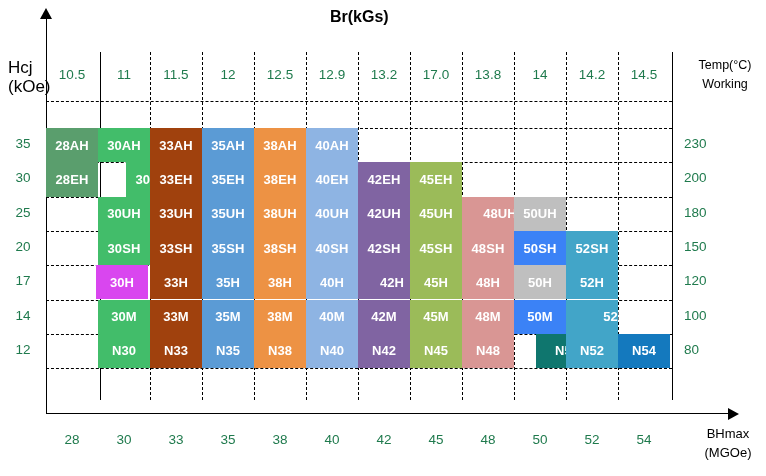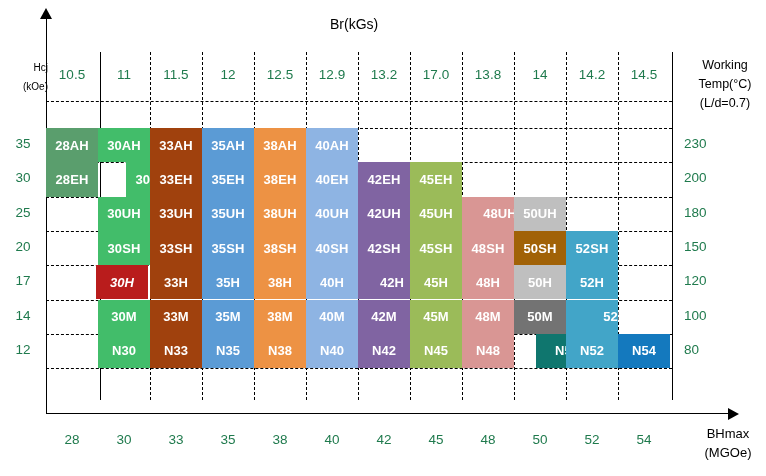--- a/index.html
+++ b/index.html
@@ -127,31 +127,32 @@
     width: 52px;
     text-align: center;
     font-size: 13.5px;
     color: #1f7a4d;
   }
 
   
   .title-br {
     position: absolute;
     left: 330px;
-    top: 16px;
-    font-size: 14px;
+    top: 8px;
+    font-size: 16px;
     color: #000;
+    font-weight: bold;
   }
   .title-hcj {
     position: absolute;
-    left: 0px;
+    left: 8px;
     top: 58px;
     width: 48px;
-    text-align: right;
-    font-size: 10px;
+    text-align: left;
+    font-size: 17px;
     color: #000;
     line-height: 19px;
   }
   .title-working {
     position: absolute;
     left: 684px;
     top: 56px;
     width: 82px;
     text-align: center;
     font-size: 12.5px;
@@ -243,41 +244,41 @@
       <div class="cell" style="left: 462px; top: 196.6px; background: rgb(217, 150, 148); padding-left: 24px;">48UH</div>
       <div class="cell" style="left: 514px; top: 196.6px; background: rgb(191, 191, 191);">50UH</div>
       <div class="cell" style="left: 98px; top: 230.9px; background: rgb(66, 189, 106);">30SH</div>
       <div class="cell" style="left: 150px; top: 230.9px; background: rgb(160, 65, 13);">33SH</div>
       <div class="cell" style="left: 202px; top: 230.9px; background: rgb(91, 155, 213);">35SH</div>
       <div class="cell" style="left: 254px; top: 230.9px; background: rgb(237, 146, 68);">38SH</div>
       <div class="cell" style="left: 306px; top: 230.9px; background: rgb(142, 180, 227);">40SH</div>
       <div class="cell" style="left: 358px; top: 230.9px; background: rgb(128, 100, 162);">42SH</div>
       <div class="cell" style="left: 410px; top: 230.9px; background: rgb(155, 187, 89);">45SH</div>
       <div class="cell" style="left: 462px; top: 230.9px; background: rgb(217, 150, 148);">48SH</div>
-      <div class="cell" style="left: 514px; top: 230.9px; background: #a16207;">50SH</div>
+      <div class="cell" style="left: 514px; top: 230.9px; background: #3b82f6;">50SH</div>
       <div class="cell" style="left: 566px; top: 230.9px; background: rgb(66, 165, 200);">52SH</div>
-      <div class="cell" style="left: 96px; top: 265.2px; background: #b91c1c; font-style: italic;">30H</div>
+      <div class="cell" style="left: 96px; top: 265.2px; background: #d946ef;">30H</div>
       <div class="cell" style="left: 150px; top: 265.2px; background: rgb(160, 65, 13);">33H</div>
       <div class="cell" style="left: 202px; top: 265.2px; background: rgb(91, 155, 213);">35H</div>
       <div class="cell" style="left: 254px; top: 265.2px; background: rgb(237, 146, 68);">38H</div>
       <div class="cell" style="left: 306px; top: 265.2px; background: rgb(142, 180, 227);">40H</div>
       <div class="cell" style="left: 358px; top: 265.2px; background: rgb(128, 100, 162); padding-left: 16px;">42H</div>
       <div class="cell" style="left: 410px; top: 265.2px; background: rgb(155, 187, 89);">45H</div>
       <div class="cell" style="left: 462px; top: 265.2px; background: rgb(217, 150, 148);">48H</div>
       <div class="cell" style="left: 514px; top: 265.2px; background: rgb(191, 191, 191);">50H</div>
       <div class="cell" style="left: 566px; top: 265.2px; background: rgb(66, 165, 200);">52H</div>
       <div class="cell" style="left: 98px; top: 299.5px; background: rgb(66, 189, 106);">30M</div>
       <div class="cell" style="left: 150px; top: 299.5px; background: rgb(160, 65, 13);">33M</div>
       <div class="cell" style="left: 202px; top: 299.5px; background: rgb(91, 155, 213);">35M</div>
       <div class="cell" style="left: 254px; top: 299.5px; background: rgb(237, 146, 68);">38M</div>
       <div class="cell" style="left: 306px; top: 299.5px; background: rgb(142, 180, 227);">40M</div>
       <div class="cell" style="left: 358px; top: 299.5px; background: rgb(128, 100, 162);">42M</div>
       <div class="cell" style="left: 410px; top: 299.5px; background: rgb(155, 187, 89);">45M</div>
       <div class="cell" style="left: 462px; top: 299.5px; background: rgb(217, 150, 148);">48M</div>
-      <div class="cell" style="left: 514px; top: 299.5px; background: #737373;">50M</div>
+      <div class="cell" style="left: 514px; top: 299.5px; background: #3b82f6;">50M</div>
       <div class="cell" style="left: 566px; top: 299.5px; background: rgb(66, 165, 200); padding-left: 48px;">52M</div>
       <div class="cell" style="left: 98px; top: 333.8px; background: rgb(66, 189, 106);">N30</div>
       <div class="cell" style="left: 150px; top: 333.8px; background: rgb(160, 65, 13);">N33</div>
       <div class="cell" style="left: 202px; top: 333.8px; background: rgb(91, 155, 213);">N35</div>
       <div class="cell" style="left: 254px; top: 333.8px; background: rgb(237, 146, 68);">N38</div>
       <div class="cell" style="left: 306px; top: 333.8px; background: rgb(142, 180, 227);">N40</div>
       <div class="cell" style="left: 358px; top: 333.8px; background: rgb(128, 100, 162);">N42</div>
       <div class="cell" style="left: 410px; top: 333.8px; background: rgb(155, 187, 89);">N45</div>
       <div class="cell" style="left: 462px; top: 333.8px; background: rgb(217, 150, 148);">N48</div>
       <div class="cell" style="left: 536px; top: 333.8px; background: #0f766e; padding-left: 10px;">N50</div>
@@ -326,23 +327,22 @@
     </div>
 
   <div class="title-br">Br(kGs)</div>
 
   <div class="title-hcj">
     <div>Hcj</div>
     <div>(kOe)</div>
   </div>
 
   <div class="title-working">
+    <div>Temp(°C)</div>
     <div>Working</div>
-    <div>Temp(°C)</div>
-    <div>(L/d=0.7)</div>
   </div>
 
   <div class="title-bhmax">
     <div>BHmax</div>
     <div>(MGOe)</div>
   </div>
 
 </div>
 
 </body></html>

